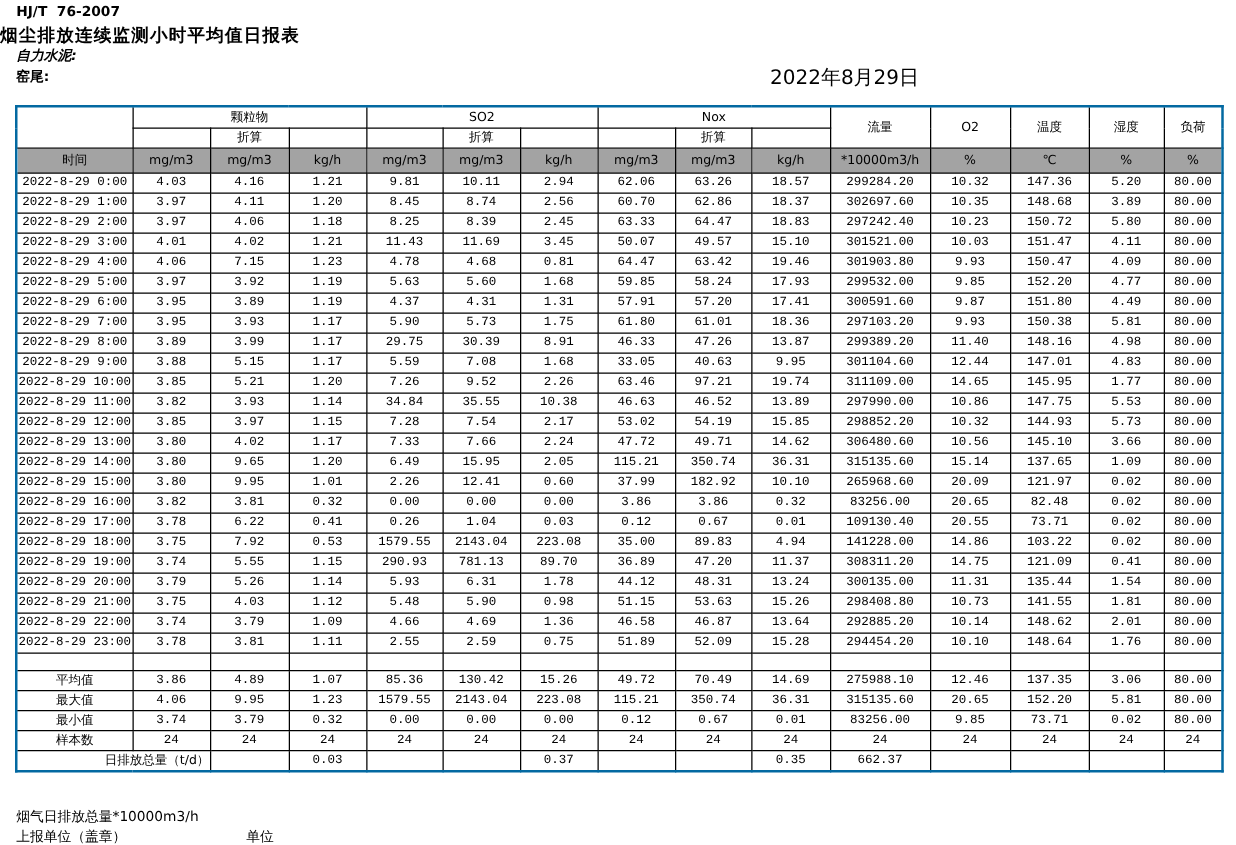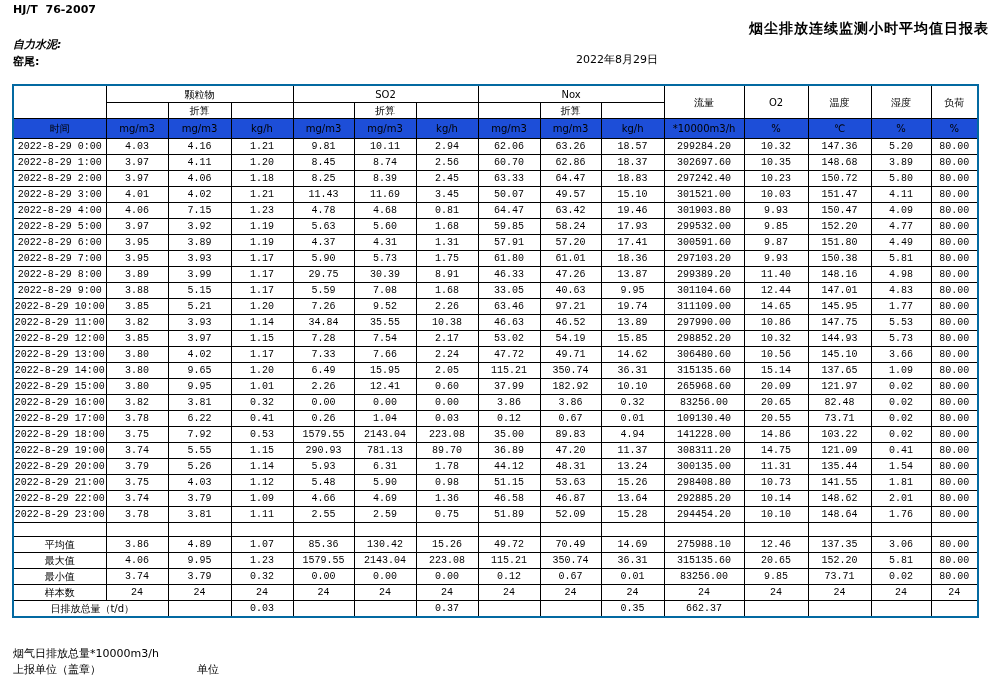--- a/index.html
+++ b/index.html
@@ -6,24 +6,24 @@
     margin: 0; padding: 0;
     background: #ffffff;
     width: 989px; height: 676px;
     font-family: "DejaVu Sans", sans-serif;
     color: #000;
     overflow: hidden;
   }
   .page { position: relative; width: 989px; height: 676px; background:#fff; }
 
   .std-code { position: absolute; left: 13px; top: 3px; font-size: 11px; font-weight: bold; white-space: pre; }
-  .report-title { position: absolute; left: 0; right: 0; top: 20px; text-align: right; font-size: 14px; font-weight: bold; letter-spacing: 1px; }
+  .report-title { position: absolute; left: 0; right: 0; top: 20px; text-align: left; font-size: 14px; font-weight: bold; letter-spacing: 1px; }
   .company-label { position: absolute; left: 13px; top: 37px; font-size: 11px; font-weight: bold; font-style: italic; }
   .kiln-label { position: absolute; left: 13px; top: 54px; font-size: 11px; font-weight: bold; }
-  .report-date { position: absolute; left: 576px; top: 52px; font-size: 11px; }
+  .report-date { position: absolute; left: 616px; top: 52px; font-size: 16px; }
 
   table.report-table {
     position: absolute; left: 12px; top: 84px;
     border-collapse: collapse; table-layout: fixed;
     width: 965px;
     border: 2px solid #0369a1;
   }
   .report-table td {
     border: 1px solid #000;
     font-size: 10px;
@@ -37,27 +37,27 @@
     overflow: hidden;
   }
   .report-table tr.group-header-row td,
   .report-table tr.converted-header-row td,
   .report-table td.summary-label {
     font-family: "DejaVu Sans", sans-serif;
   }
   .report-table tr.group-header-row td { height: 16px; }
   .report-table tr.converted-header-row td { height: 15px; margin-left: 44px; }
   .report-table tr.unit-header-row td {
-    background: #1d4ed8;
+    background: #a3a3a3;
     height: 19px; line-height: 19px;
     font-family: "DejaVu Sans", sans-serif;
   }
   .report-table tr.spacer-row td { height: 13px; }
   .report-table td.total-label {
-    text-align: center; padding-left: 3px;
+    text-align: right; padding-left: 3px;
     font-family: "DejaVu Sans", sans-serif;
   }
   .footer-note-1 { position: absolute; left: 13px; top: 646px; font-size: 11px; }
   .footer-note-2 { position: absolute; left: 13px; top: 662px; font-size: 11px; }
   .footer-note-3 { position: absolute; left: 197px; top: 662px; font-size: 11px; }
 </style>
 </head>
 <body>
 
 <div class="page">

